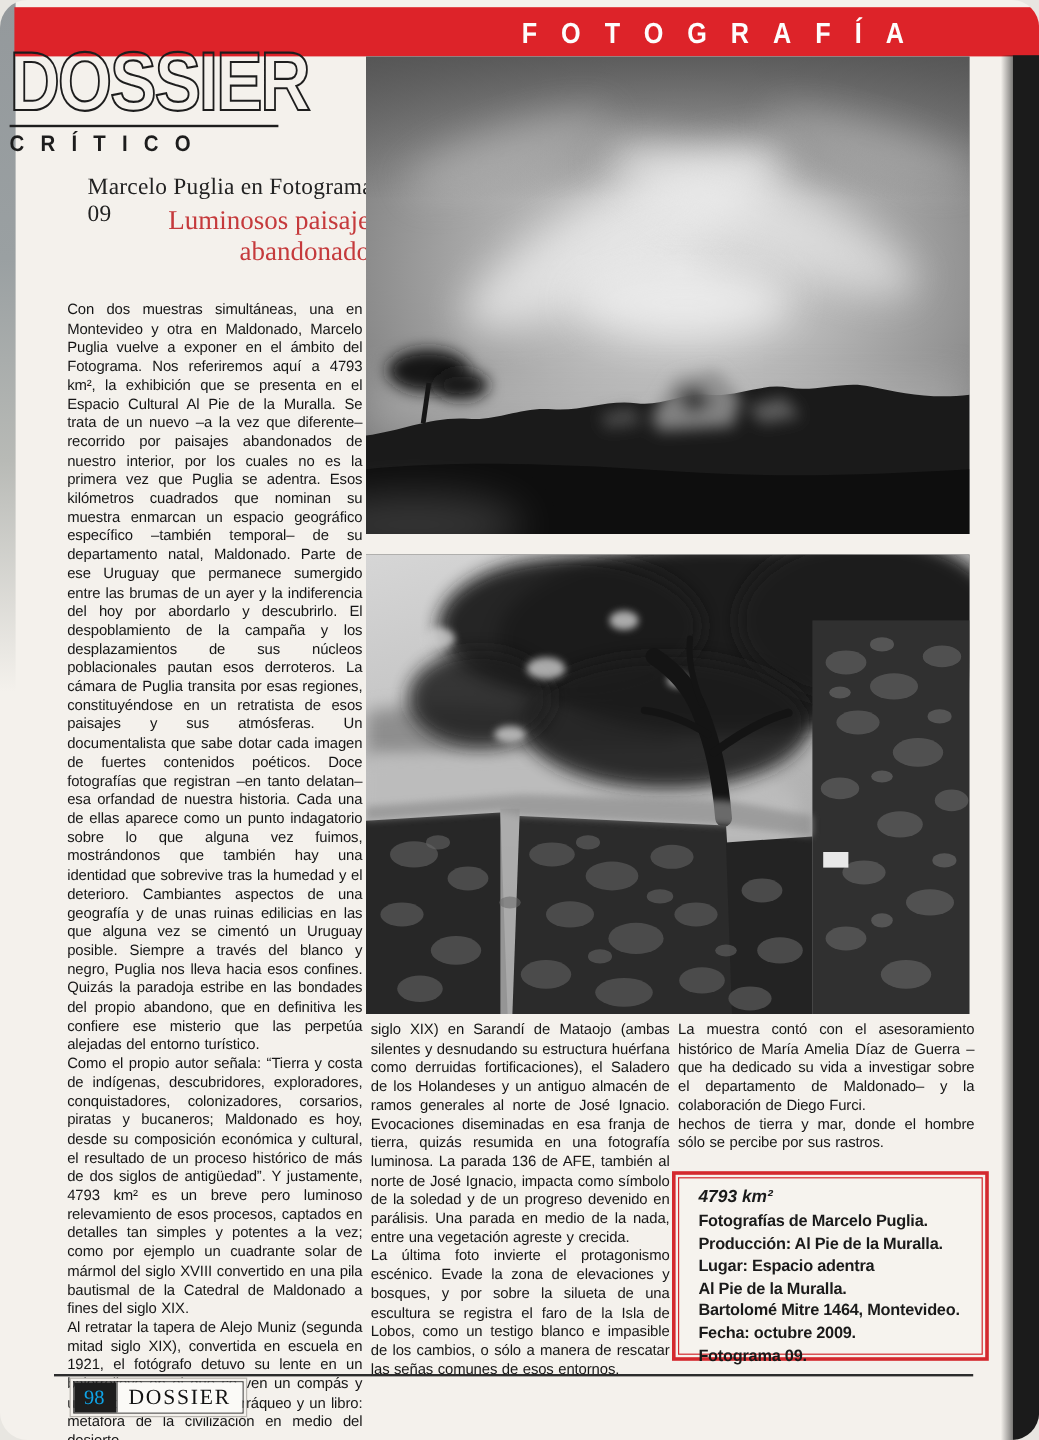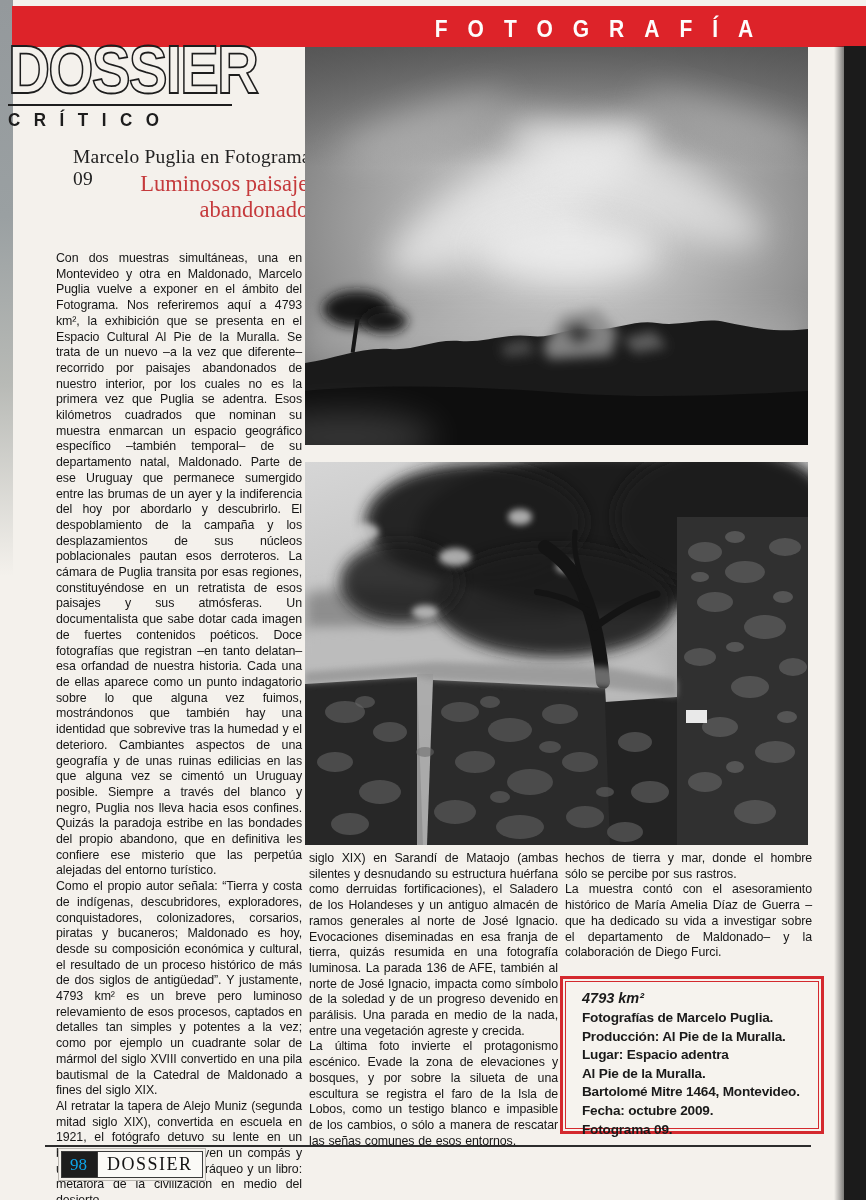--- a/index.html
+++ b/index.html
@@ -1,17 +1,17 @@
 <!DOCTYPE html>
 <html><head>
 <meta charset="utf-8">
 <style>
   html,body{margin:0;padding:0;background:#e8e6e1;}
   .page{position:relative;width:866px;height:1200px;background:#f4f1ec;overflow:hidden;
-        font-family:"Liberation Sans",sans-serif;color:#1c1c1c;}
+        font-family:"Liberation Sans",sans-serif;color:#1c1c1c;border-radius:23px;}
   
   .edge-left{position:absolute;left:0;top:0;width:13px;height:1200px;
     background:linear-gradient(to bottom,#94999c 0%,#9aa0a2 18%,#b8bab6 32%,rgba(236,233,227,0) 48%);}
   .edge-right{position:absolute;right:0;top:46px;width:22px;height:1154px;background:#1b1b1b;}
   .edge-right-soft{position:absolute;right:22px;top:46px;width:10px;height:1154px;
     background:linear-gradient(to right,rgba(27,27,27,0),rgba(27,27,27,.55));}
   
   .banner{position:absolute;left:12px;top:6px;width:854px;height:41px;background:#dd2329;}
   .banner-title{position:absolute;left:372px;top:9px;width:440px;text-align:center;
     color:#fdfdfd;font-size:21px;font-weight:bold;letter-spacing:20px;
@@ -240,22 +240,22 @@
       <path d="M0,222 L112,214 L128,218 L300,226 L372,235 L372,218 L300,205 L130,200 L0,210 Z" fill="#8f8f8f" opacity="0.7" filter="url(#b3)"></path>
     </svg>
   </div>
 
   <div class="col col-2">
     <p>siglo XIX) en Sarandí de Mataojo (ambas silentes y desnudando su estructura huérfana como derruidas fortificaciones), el Saladero de los Holandeses y un antiguo almacén de ramos generales al norte de José Ignacio. Evocaciones diseminadas en esa franja de tierra, quizás resumida en una fotografía luminosa. La parada 136 de AFE, también al norte de José Ignacio, impacta como símbolo de la soledad y de un progreso devenido en parálisis. Una parada en medio de la nada, entre una vegetación agreste y crecida.</p>
     <p>La última foto invierte el protagonismo escénico. Evade la zona de elevaciones y bosques, y por sobre la silueta de una escultura se registra el faro de la Isla de Lobos, como un testigo blanco e impasible de los cambios, o sólo a manera de rescatar las señas comunes de esos entornos,</p>
   </div>
 
   <div class="col col-3">
+    <p>La muestra contó con el asesoramiento histórico de María Amelia Díaz de Guerra –que ha dedicado su vida a investigar sobre el departamento de Maldonado– y la colaboración de Diego Furci.</p>
     <p>hechos de tierra y mar, donde el hombre sólo se percibe por sus rastros.</p>
-    <p>La muestra contó con el asesoramiento histórico de María Amelia Díaz de Guerra –que ha dedicado su vida a investigar sobre el departamento de Maldonado– y la colaboración de Diego Furci.</p>
   </div>
 
   <div class="infobox">
     <div class="infobox-inner">
       <div class="infobox-title">4793 km²</div>
       <div class="infobox-line">Fotografías de Marcelo Puglia.</div>
       <div class="infobox-line">Producción: Al Pie de la Muralla.</div>
       <div class="infobox-line">Lugar: Espacio adentra</div>
       <div class="infobox-line">Al Pie de la Muralla.</div>
       <div class="infobox-line">Bartolomé Mitre 1464, Montevideo.</div>

